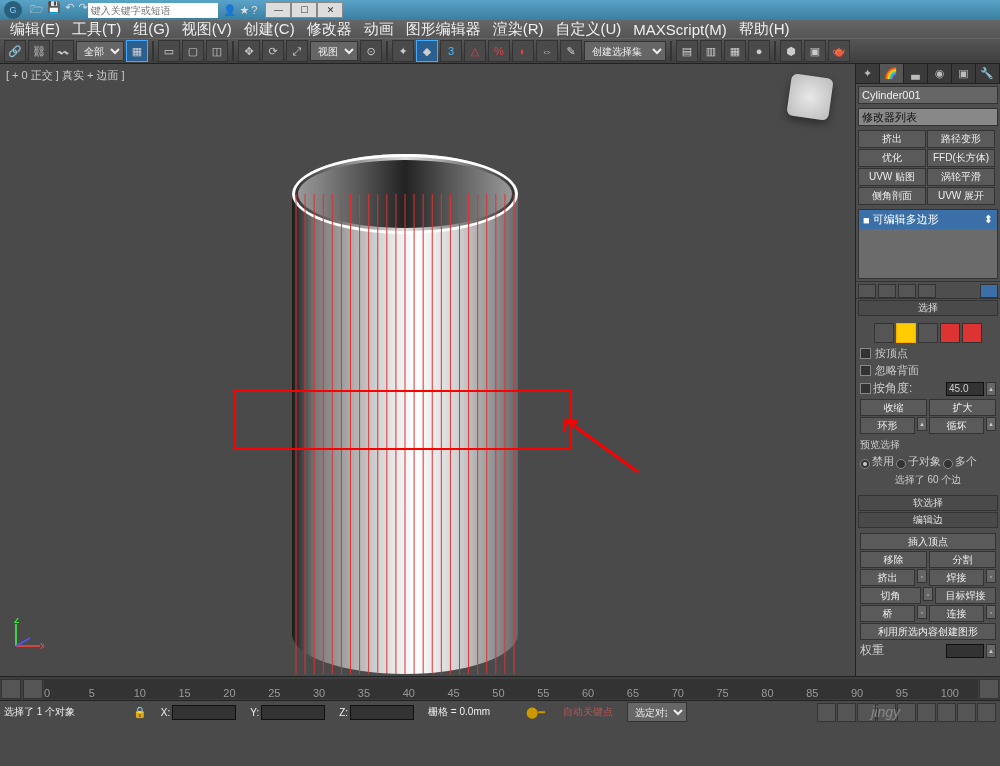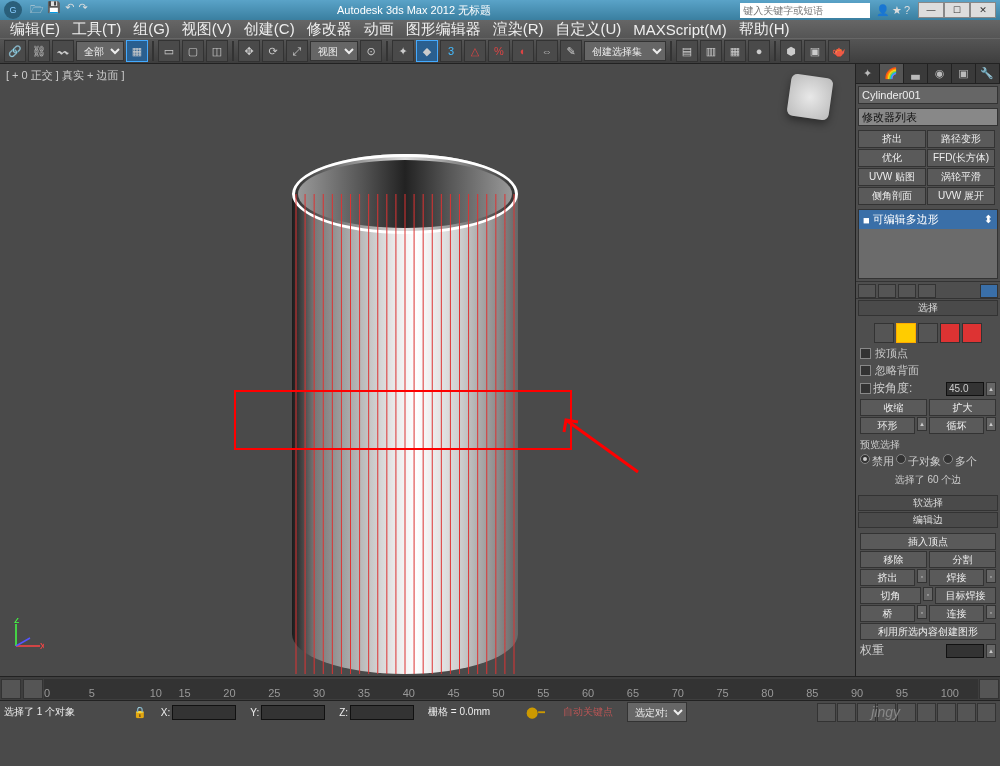--- a/index.html
+++ b/index.html
@@ -56,21 +56,21 @@
 .subobj.red { background:#d33; }
 .chk-row { display:flex; align-items:center; gap:4px; color:#ccc; font-size:10px; margin:2px 0; }
 .chk { width:11px; height:11px; border:1px solid #888; background:#333; }
 .spin-row { display:flex; align-items:center; gap:2px; margin:2px 0; }
 .spin-lbl { flex:1; color:#ccc; font-size:12px; }
 .spin-val { width:38px; height:14px; background:#333; border:1px solid #111; color:#ccc; font-size:10px; padding:0 2px; }
 .spin-btn { width:10px; height:14px; background:#666; border:1px solid #333; font-size:7px;display:flex;align-items:center;justify-content:center; }
 .btn-row { display:flex; gap:2px; margin:1px 0; }
 .panel-btn { flex:1; height:17px; background:#5a5a5a; border:1px solid #333; color:#eee; font-size:10px; display:flex;align-items:center;justify-content:center; }
 .panel-btn.wide { width:100%; }
-.radio-row { display:flex; gap:2px; align-items:flex-start; color:#ccc; font-size:10px; margin:2px 0; }
+.radio-row { display:flex; gap:2px; align-items:flex-end; color:#ccc; font-size:10px; margin:2px 0; }
 .radio { width:10px;height:10px;border:1px solid #888;border-radius:50%;background:#333; }
 .radio.on::after { content:''; width:4px;height:4px;background:#ccc;border-radius:50%;display:block;margin:2px; }
 .info-text { text-align:center; color:#ccc; font-size:10px; margin:4px 0; }
 .sub-hdr { color:#ccc; font-size:10px; margin:4px 0 2px; }
 .bottom-area { height:90px; background:#4a4a4a; border-top:1px solid #222; display:flex; flex-direction:column; }
 .track-row { height:24px; display:flex; align-items:center; background:#3e3e3e; border-bottom:1px solid #222; }
 .track-btn { width:20px;height:20px;background:#555;border:1px solid #333;margin:0 1px; }
 .ruler { flex:1; height:20px; background:#333; position:relative; color:#999; font-size:9px; }
 .ruler span { position:absolute; bottom:0; }
 .status-row { height:22px; display:flex; align-items:center; background:#4a4a4a; gap:14px; padding:0 4px; }
@@ -91,21 +91,20 @@
 <body>
 
 <div class="titlebar">
   <div class="app-logo">G</div>
   <div class="title-icons">
     <span>🗁</span>
     <span>💾</span>
     <span>↶</span>
     <span>↷</span>
   </div>
-  <div class="title-label">Autodesk 3ds Max  2012          无标题</div>
   <input class="search-box" placeholder="键入关键字或短语" style="">
   <div class="title-rbtns">
     <span>👤</span>
     <span>★</span>
     <span>?</span>
   </div>
   <div class="win-btns">
     <div class="win-btn">—</div>
     <div class="win-btn">☐</div>
     <div class="win-btn">✕</div>
@@ -339,21 +338,21 @@
   </div>
 </div>
 
 <div class="bottom-area">
   <div class="track-row">
     <div class="track-btn"></div>
     <div class="track-btn"></div>
     <div class="ruler" id="ruler">
         <span style="left: 0%;">0</span>
         <span style="left: 4.8%;">5</span>
-        <span style="left: 9.6%; margin-left: 16px;">10</span>
+        <span style="left: 9.6%;">10</span>
         <span style="left: 14.4%;">15</span>
         <span style="left: 19.2%;">20</span>
         <span style="left: 24%;">25</span>
         <span style="left: 28.8%;">30</span>
         <span style="left: 33.6%;">35</span>
         <span style="left: 38.4%;">40</span>
         <span style="left: 43.2%;">45</span>
         <span style="left: 48%;">50</span>
         <span style="left: 52.8%;">55</span>
         <span style="left: 57.6%;">60</span>

